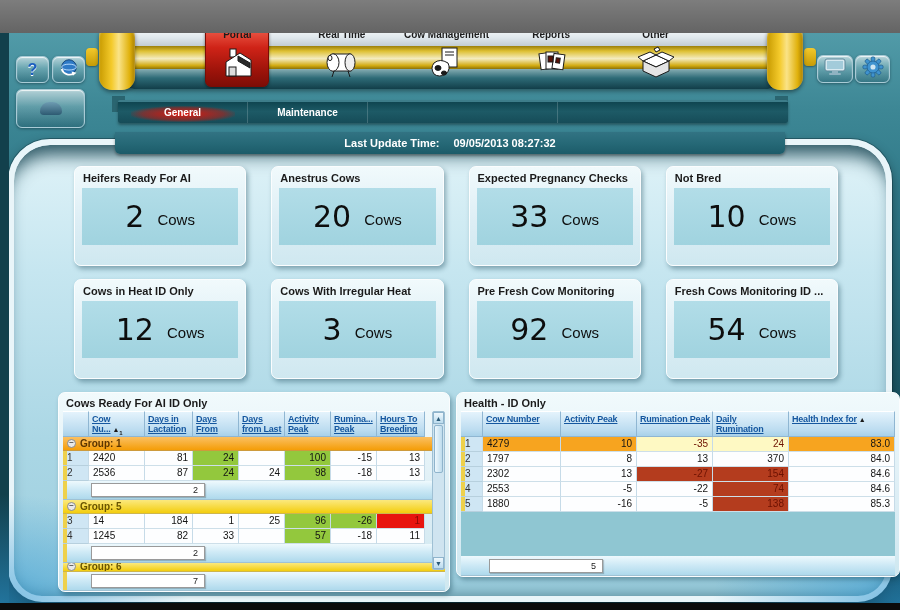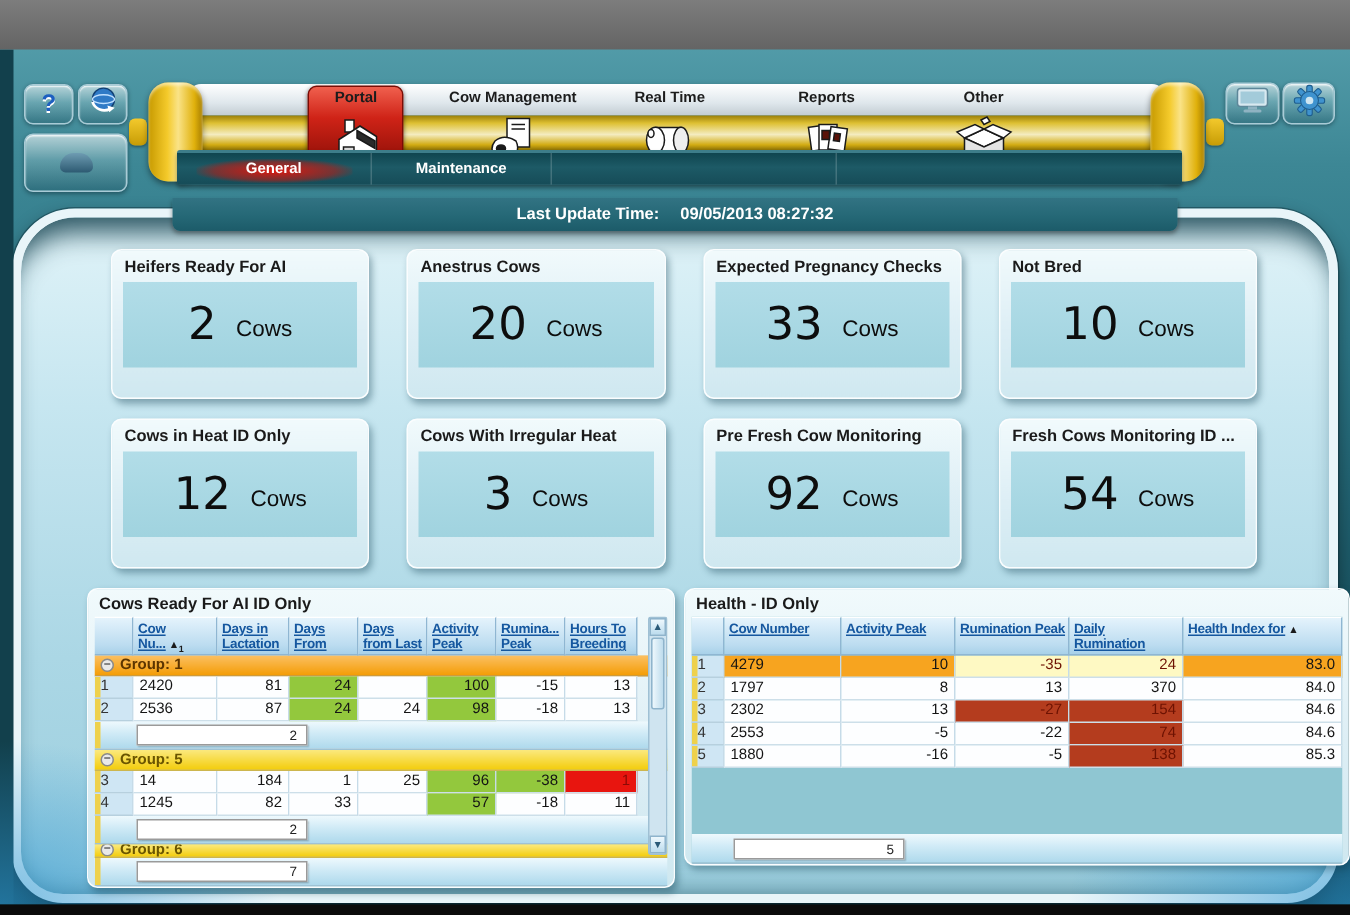--- a/index.html
+++ b/index.html
@@ -25,21 +25,21 @@
   .btn-help   { left:16px; top:56px; width:33px; height:27px; }
   .btn-help span { color:#1d5fc0; font-weight:bold; font-size:16px; text-shadow:0 1px 0 #fff; }
   .btn-refresh{ left:52px; top:56px; width:33px; height:27px; }
   .btn-user   { left:16px; top:89px; width:69px; height:39px; }
   .uhead { width:12px; height:11px; border-radius:50%; background:linear-gradient(180deg,#6e9cb2,#2d5a72); margin:0 auto 1px; }
   .ubody { width:22px; height:13px; border-radius:10px 10px 4px 4px; background:linear-gradient(180deg,#6e9cb2,#2d5a72); }
   .btn-monitor{ left:817px; top:55px; width:36px; height:28px; }
   .btn-gear   { left:855px; top:55px; width:35px; height:28px; }
 
   
-  .pipe { position:absolute; left:95px; top:55px; width:712px; height:66px; z-index:7;text-decoration:underline; }
+  .pipe { position:absolute; left:95px; top:24px; width:712px; height:66px; z-index:7;text-decoration:underline; }
   .pipe-peg { position:absolute; top:24px; width:12px; height:18px; border-radius:4px;
               background:linear-gradient(180deg,#f3c92c,#c79c05); box-shadow:0 1px 2px rgba(0,0,0,.4); }
   .pipe-peg.l { left:-9px; } .pipe-peg.r { right:-9px; }
   .cap { position:absolute; top:0; width:36px; height:66px; border-radius:13px; z-index:2;
          background:linear-gradient(90deg,#c79a00 0%,#f4ca2b 35%,#fae387 55%,#e0b10c 85%,#a87f00 100%);
          box-shadow:0 2px 4px rgba(0,0,0,.45), inset 0 2px 2px rgba(255,255,255,.5); }
   .cap.l { left:4px; } .cap.r { right:4px; }
   .pipe-body { position:absolute; left:30px; right:30px; top:1px; bottom:1px; border-radius:9px; overflow:hidden;
                box-shadow:0 2px 5px rgba(0,0,0,.4); }
   .band-silver { position:absolute; left:0; right:0; top:0; height:21px;
@@ -218,50 +218,50 @@
                 <g stroke="#1a1a1a" stroke-width="1">
                   <rect x="13" y="4" width="6" height="8" fill="#fff"></rect>
                   <path d="M9 17 L23 8 L34 15 L34 31 L9 31 Z" fill="#fff"></path>
                   <path d="M21 11 L33 18 L33 23 L21 16 Z" fill="#2a2a2a"></path>
                   <rect x="12" y="22" width="7" height="9" fill="#dcdcdc"></rect>
                 </g>
               </svg>
           </span>
         </div>
         <div class="tab">
+          <span class="tab-label">Real Time</span>
+          <span class="tab-icon">
+            <svg width="40" height="38" viewBox="0 0 40 38">
+                <g stroke="#1a1a1a" stroke-width="1">
+                  <rect x="11" y="9" width="17" height="17" fill="#fff"></rect>
+                  <ellipse cx="28" cy="17.5" rx="5" ry="8.7" fill="#eee"></ellipse>
+                  <ellipse cx="11" cy="17.5" rx="6" ry="8.7" fill="#fff"></ellipse>
+                  <line x1="12" y1="26" x2="10" y2="32"></line>
+                  <line x1="26" y1="26" x2="28" y2="32"></line>
+                  <ellipse cx="8" cy="13" rx="2" ry="2.6" fill="#fff"></ellipse>
+                </g>
+              </svg>
+          </span>
+        </div>
+        <div class="tab">
           <span class="tab-label">Cow Management</span>
           <span class="tab-icon">
             <svg width="40" height="38" viewBox="0 0 40 38">
                 <g stroke="#1a1a1a" stroke-width="1">
                   <rect x="16" y="3" width="15" height="19" fill="#fff"></rect>
                   <line x1="19" y1="7" x2="28" y2="7"></line>
                   <line x1="19" y1="10" x2="28" y2="10"></line>
                   <path d="M8 18 q6 -5 14 0 q3 6 -2 11 q-7 4 -12 0 q-4 -6 0 -11 Z" fill="#fff"></path>
                   <ellipse cx="12" cy="23" rx="3" ry="2.4" fill="#1a1a1a"></ellipse>
                   <ellipse cx="18" cy="28" rx="2.6" ry="2" fill="#1a1a1a"></ellipse>
                 </g>
               </svg>
           </span>
         </div>
         <div class="tab">
-          <span class="tab-label">Real Time</span>
-          <span class="tab-icon">
-            <svg width="40" height="38" viewBox="0 0 40 38">
-                <g stroke="#1a1a1a" stroke-width="1">
-                  <rect x="11" y="9" width="17" height="17" fill="#fff"></rect>
-                  <ellipse cx="28" cy="17.5" rx="5" ry="8.7" fill="#eee"></ellipse>
-                  <ellipse cx="11" cy="17.5" rx="6" ry="8.7" fill="#fff"></ellipse>
-                  <line x1="12" y1="26" x2="10" y2="32"></line>
-                  <line x1="26" y1="26" x2="28" y2="32"></line>
-                  <ellipse cx="8" cy="13" rx="2" ry="2.6" fill="#fff"></ellipse>
-                </g>
-              </svg>
-          </span>
-        </div>
-        <div class="tab">
           <span class="tab-label">Reports</span>
           <span class="tab-icon">
             <svg width="40" height="38" viewBox="0 0 40 38">
                 <g stroke="#1a1a1a" stroke-width="1">
                   <rect x="9" y="8" width="12" height="16" fill="#fff" transform="rotate(-8 15 16)"></rect>
                   <rect x="15" y="7" width="12" height="17" fill="#fff"></rect>
                   <rect x="22" y="9" width="11" height="15" fill="#fff" transform="rotate(8 27 16)"></rect>
                   <rect x="17" y="11" width="5" height="6" fill="#5a1208"></rect>
                   <rect x="25" y="13" width="4" height="5" fill="#5a1208" transform="rotate(8 27 15)"></rect>
                 </g>
@@ -415,21 +415,21 @@
             </div>
             <div>Group: 5</div>
           </div>
           <div class="tr lt-grid">
             <div class="td td-num">3</div>
             <div class="td ta-l">14</div>
             <div class="td">184</div>
             <div class="td">1</div>
             <div class="td">25</div>
             <div class="td green">96</div>
-            <div class="td green">-38</div>
+            <div class="td green">-26</div>
             <div class="td redcell">1</div>
           </div>
           <div class="tr lt-grid">
             <div class="td td-num">4</div>
             <div class="td ta-l">1245</div>
             <div class="td">82</div>
             <div class="td">33</div>
             <div class="td"></div>
             <div class="td green">57</div>
             <div class="td">-18</div>

